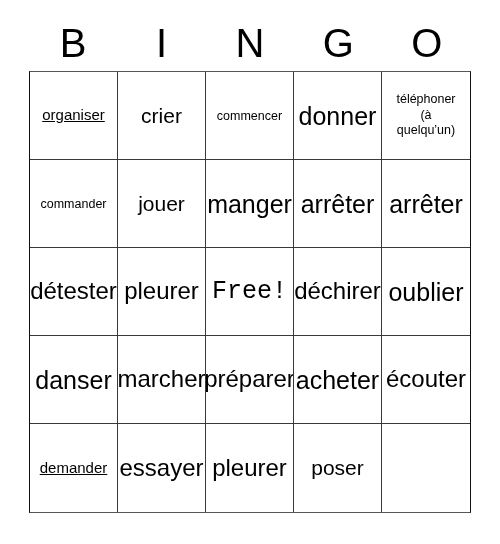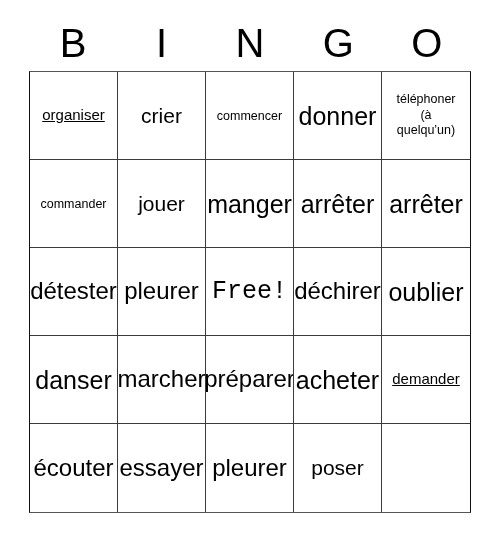--- a/index.html
+++ b/index.html
@@ -156,25 +156,25 @@
     <div class="cell">
         <span class="cell-text fs-sm">marcher</span>
       </div>
     <div class="cell">
         <span class="cell-text fs-sm">préparer</span>
       </div>
     <div class="cell">
         <span class="cell-text fs-md">acheter</span>
       </div>
     <div class="cell">
-        <span class="cell-text fs-xs">demander</span>
+        <span class="cell-text fs-sm">écouter</span>
       </div>
 
     <div class="cell">
-        <span class="cell-text fs-sm">écouter</span>
+        <span class="cell-text fs-xs">demander</span>
       </div>
     <div class="cell">
         <span class="cell-text fs-sm">essayer</span>
       </div>
     <div class="cell">
         <span class="cell-text fs-sm">pleurer</span>
       </div>
     <div class="cell">
         <span class="cell-text fs-xl">poser</span>
       </div>

